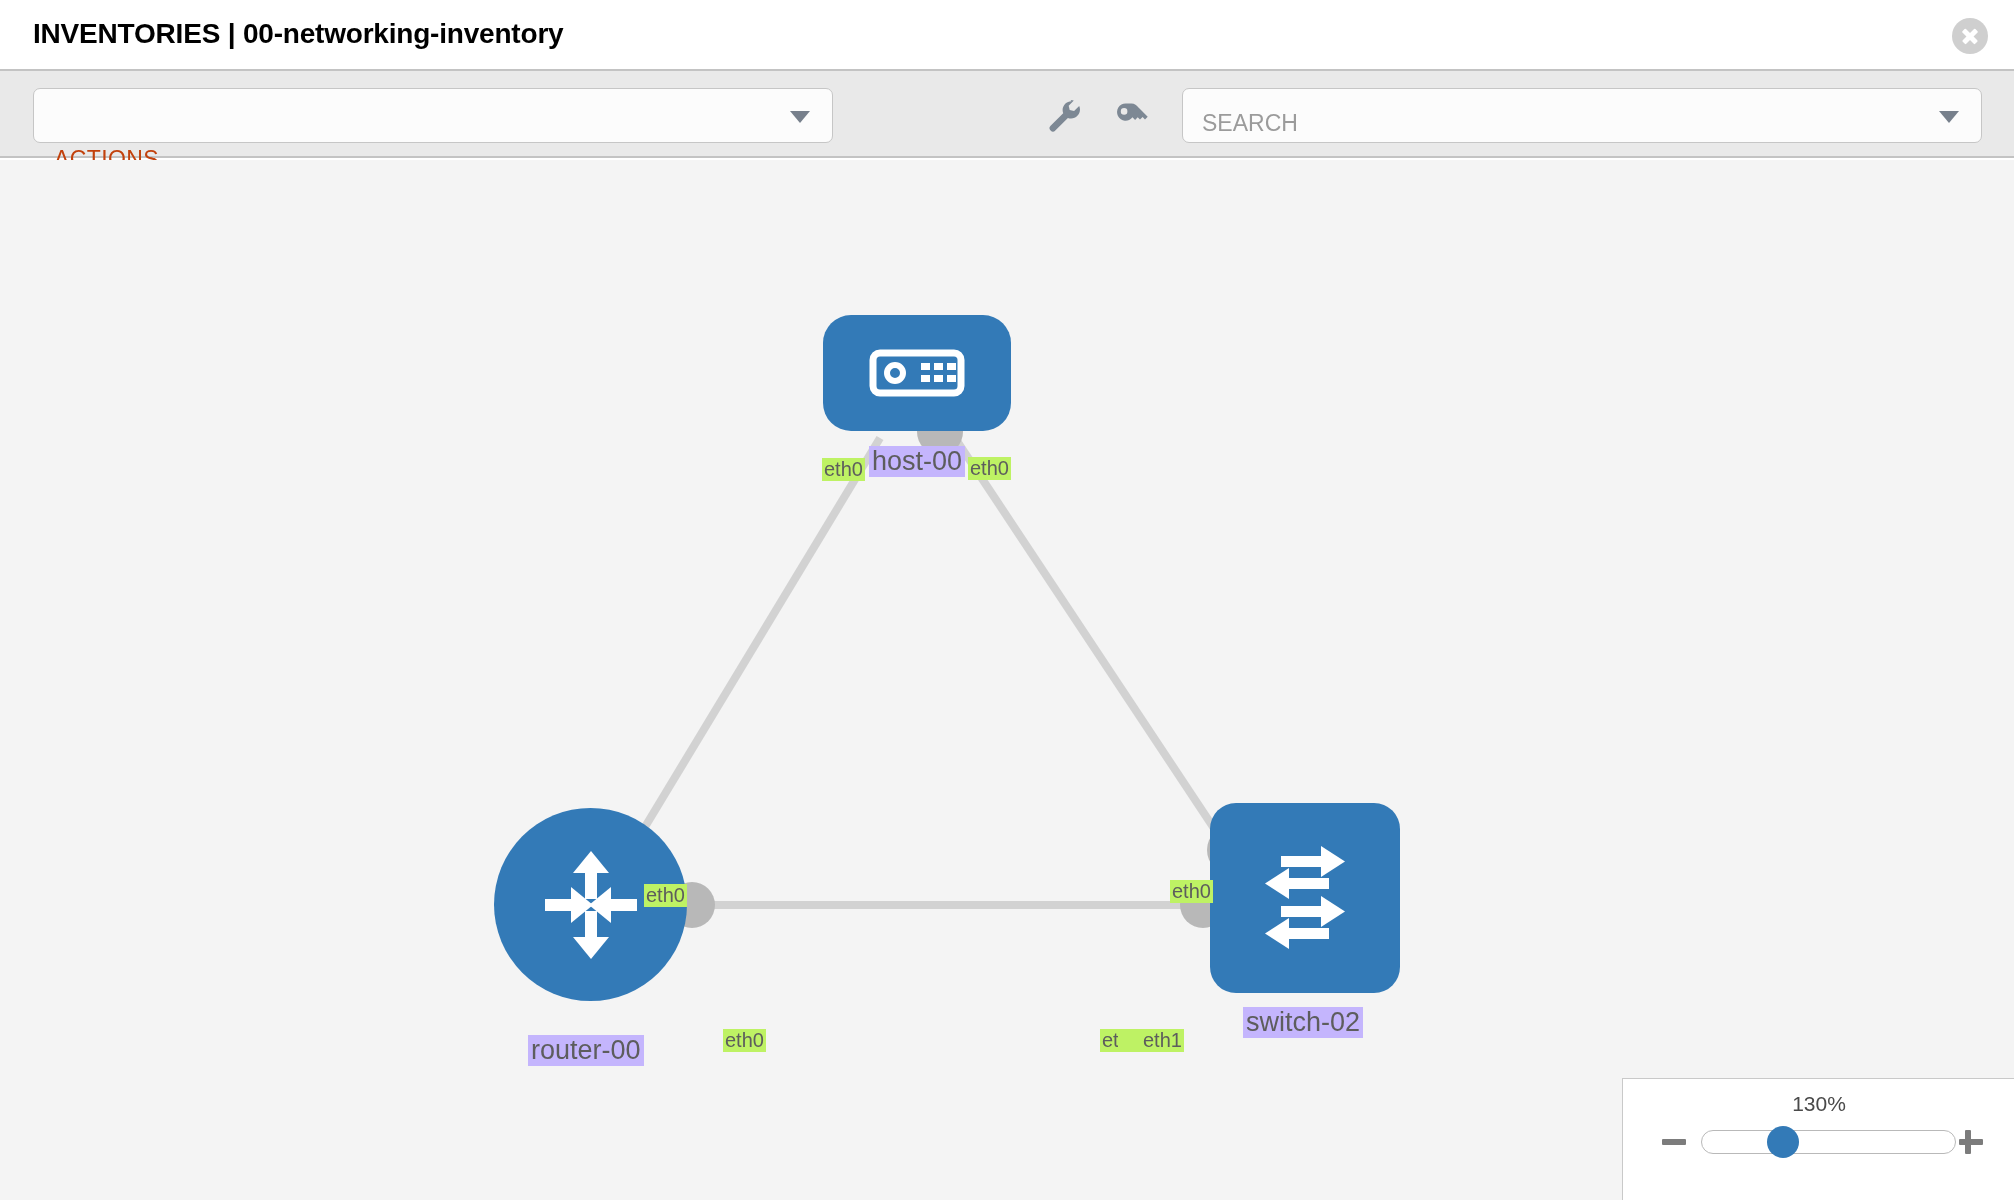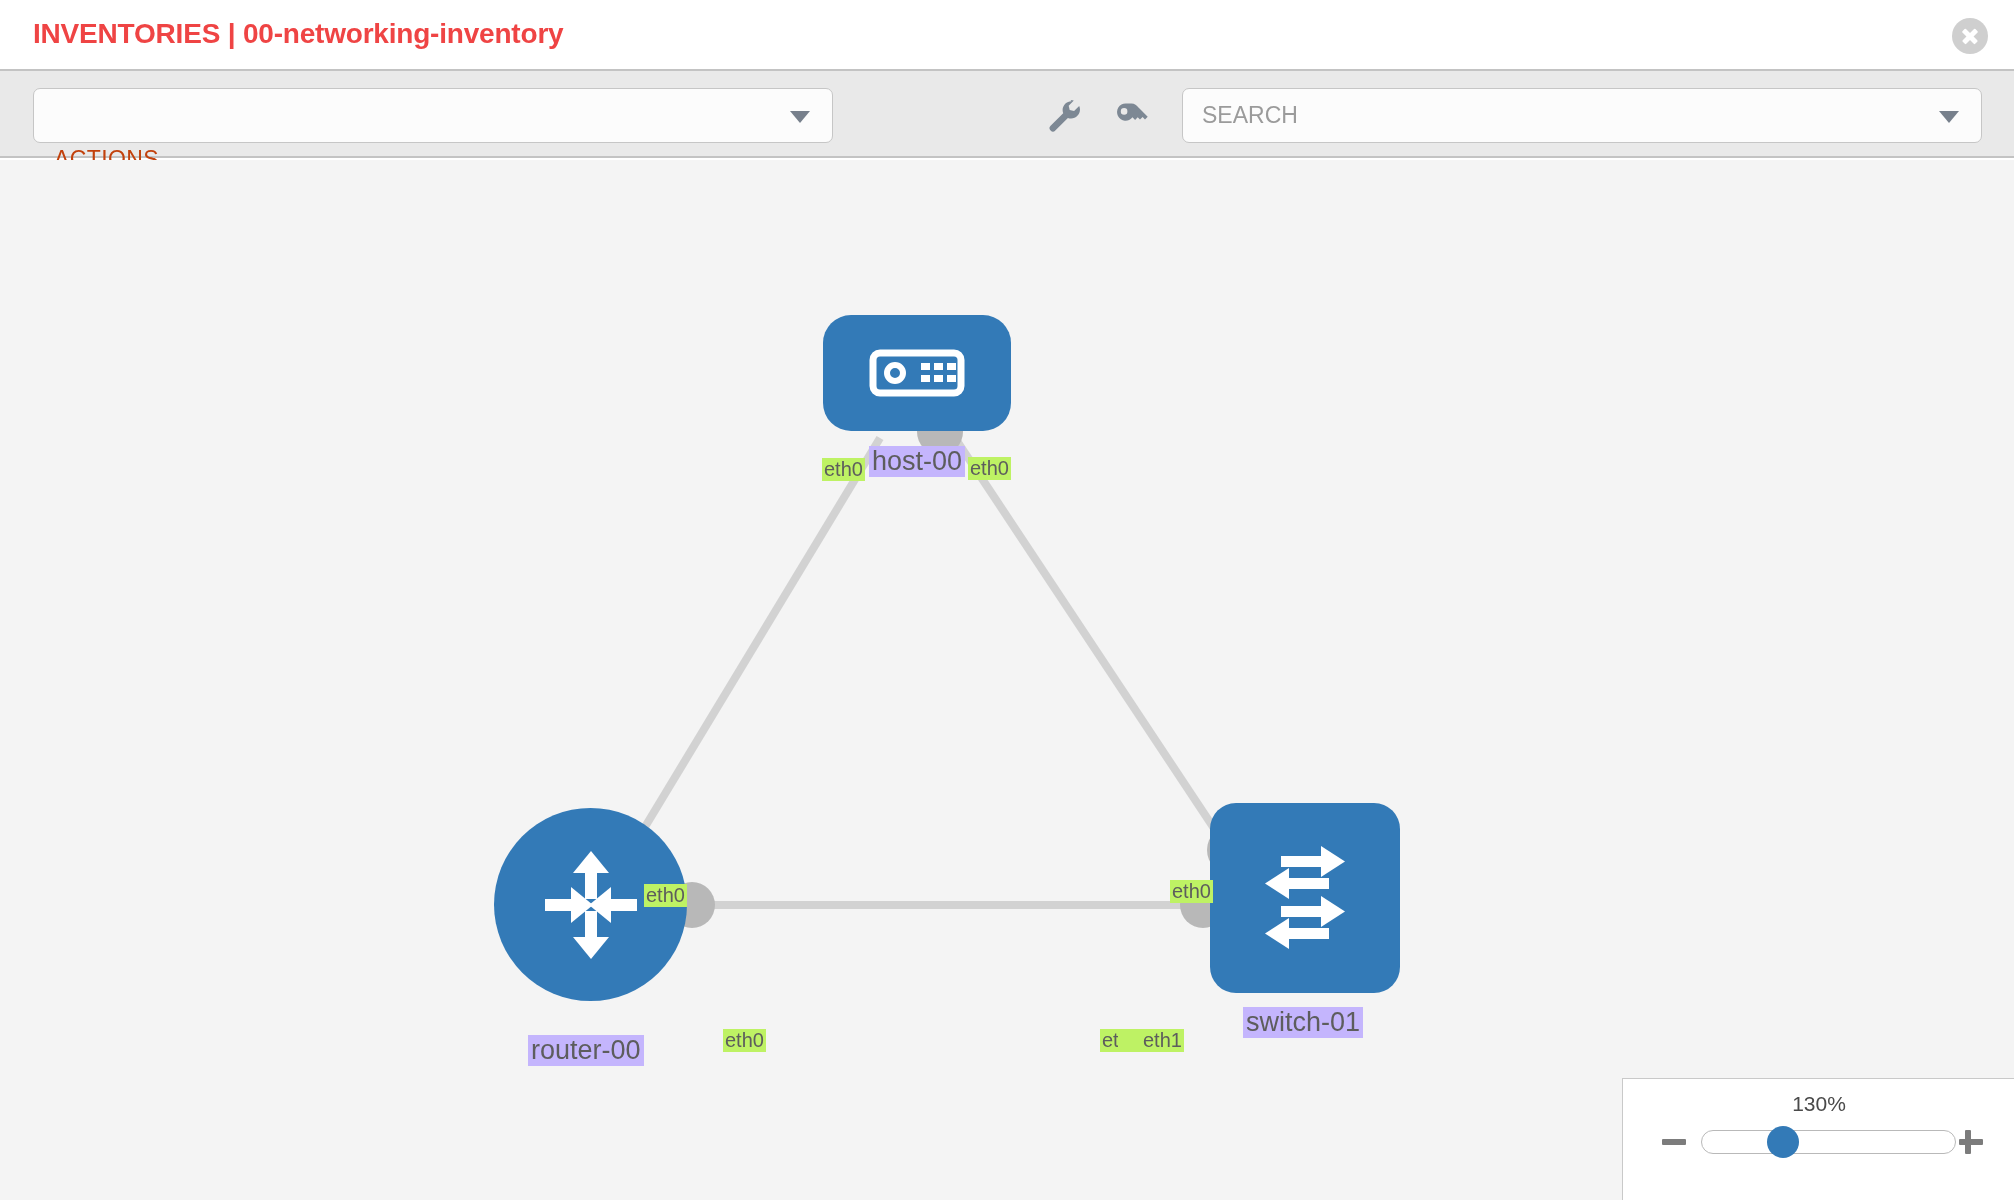--- a/index.html
+++ b/index.html
@@ -26,21 +26,21 @@
     width: 2014px;
     height: 69px;
     background: #ffffff;
   }
   .header-title {
     position: absolute;
     left: 33px;
     top: 18px;
     font-size: 28px;
     font-weight: bold;
-    color: #ef4444;
+    color: #000000;
     letter-spacing: -0.2px;
     white-space: nowrap;
   }
   .close-btn {
     position: absolute;
     right: 26px;
     top: 18px;
     width: 36px;
     height: 36px;
     border-radius: 50%;
@@ -121,21 +121,21 @@
     background: #fcfcfc;
     border: 1.5px solid #c6c6c6;
     border-radius: 7px;
     cursor: text;
   }
   .search-input {
     position: absolute;
     left: 19px;
     top: 0;
     width: 700px;
-    height: 52px;
+    height: 68px;
     border: none;
     outline: none;
     background: transparent;
     font-family: "Liberation Sans", sans-serif;
     font-size: 23px;
     color: #6e6e6e;
   }
   .search-input::placeholder { color: #9b9b9b; }
   .search-caret { right: 22px; top: 22px; }
 
@@ -377,21 +377,21 @@
           <polygon points="100,73.5 76,58 76,89"></polygon>
 
           <rect x="30" y="90" width="54" height="11"></rect>
           <polygon points="20,95.5 44,80 44,111"></polygon>
         </g>
       </svg>
     </div>
 
     <div class="node-label lbl-host">host-00</div>
     <div class="node-label lbl-router">router-00</div>
-    <div class="node-label lbl-switch">switch-01</div>
+    <div class="node-label lbl-switch">switch-02</div>
 
     <div class="if-label if-host-left">eth0</div>
     <div class="if-label if-host-right">eth0</div>
     <div class="if-label if-router-up">eth0</div>
     <div class="if-label if-switch-up">eth0</div>
     <div class="if-label if-router-mid">eth0</div>
     <div class="if-label if-switch-mid1">eth</div>
     <div class="if-label if-switch-mid2">eth1</div>
   </div>
 

